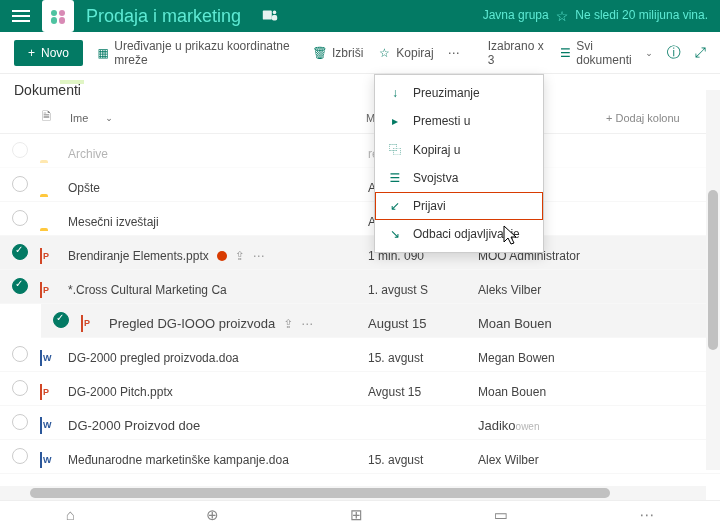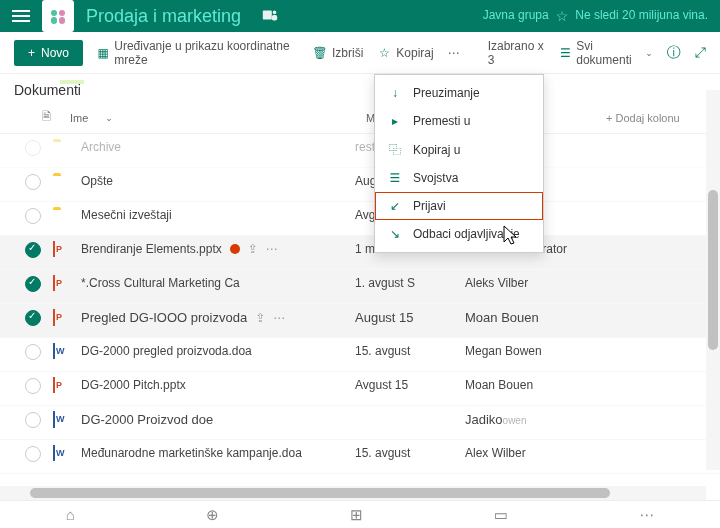--- a/index.html
+++ b/index.html
@@ -25,21 +25,21 @@
 .crumb span{border-bottom:2px solid transparent}
 .crumb .tab-marker{position:absolute;left:60px;top:6px;width:24px;height:4px;background:#e0f5c4}
 .table{position:relative}
 .thead{display:flex;align-items:center;padding:6px 14px;font-size:11px;color:#666;border-bottom:1px solid #f0f0f0}
 .col-chk{width:28px}
 .col-ico{width:28px}
 .col-name{flex:1;display:flex;align-items:center;gap:17px}
 .col-mod{width:110px}
 .col-who{width:130px}
 .col-add{width:100px;color:#888}
-.row{display:flex;align-items:flex-start;padding:6px 25px;font-size:12px;color:#444;border-bottom:1px solid #f7f7f7;min-height:34px}
+.row{display:flex;align-items:flex-end;padding:6px 12px;font-size:12px;color:#444;border-bottom:1px solid #f7f7f7;min-height:34px}
 .row.sel{background:#f4f4f4}
 .chk{width:16px;height:16px;border-radius:50%;border:1px solid #ccc;display:inline-block}
 .chk.on{background:#037a64;border-color:#037a64;position:relative}
 .chk.on::after{content:"✓";color:#fff;font-size:10px;position:absolute;left:2px;top:-1px}
 .folder{background:#ffc83d;border-radius:2px 2px 0 0;width:18px;height:13px;position:relative;top:2px}
 .folder::before{content:"";position:absolute;top:-3px;left:0;width:8px;height:3px;background:#ffc83d;border-radius:2px 2px 0 0}
 .ppt{background:#fff;border:1px solid #d24726;width:14px;height:17px;position:relative}
 .ppt::after{content:"P";color:#d24726;font-size:9px;font-weight:bold;position:absolute;left:2px;top:2px}
 .doc{background:#fff;border:1px solid #2b579a;width:14px;height:17px;position:relative}
 .doc::after{content:"W";color:#2b579a;font-size:9px;font-weight:bold;position:absolute;left:2px;top:2px}
@@ -186,21 +186,21 @@
       <div class="row sel">
         <div class="col-chk"><span class="chk on"></span></div>
         <div class="col-ico"><span class="ppt"></span></div>
         <div class="row-name">
           <span>*.Cross Cultural Marketing Ca</span>
         </div>
         <div class="col-mod">1. avgust S</div>
         <div class="col-who">Aleks Vilber</div>
         <div class="col-add"></div>
       </div>
-      <div class="row sel" style="font-size: 13px;">
+      <div class="row sel" style="font-size: 13px; margin-left: 41px;">
         <div class="col-chk"><span class="chk on"></span></div>
         <div class="col-ico"><span class="ppt"></span></div>
         <div class="row-name">
           <span>Pregled DG-IOOO proizvoda</span> 
           <span class="share-ico">⇪</span> 
           <span class="more-ico">⋯</span>
         </div>
         <div class="col-mod">August 15</div>
         <div class="col-who">Moan Bouen</div>
         <div class="col-add"></div>

